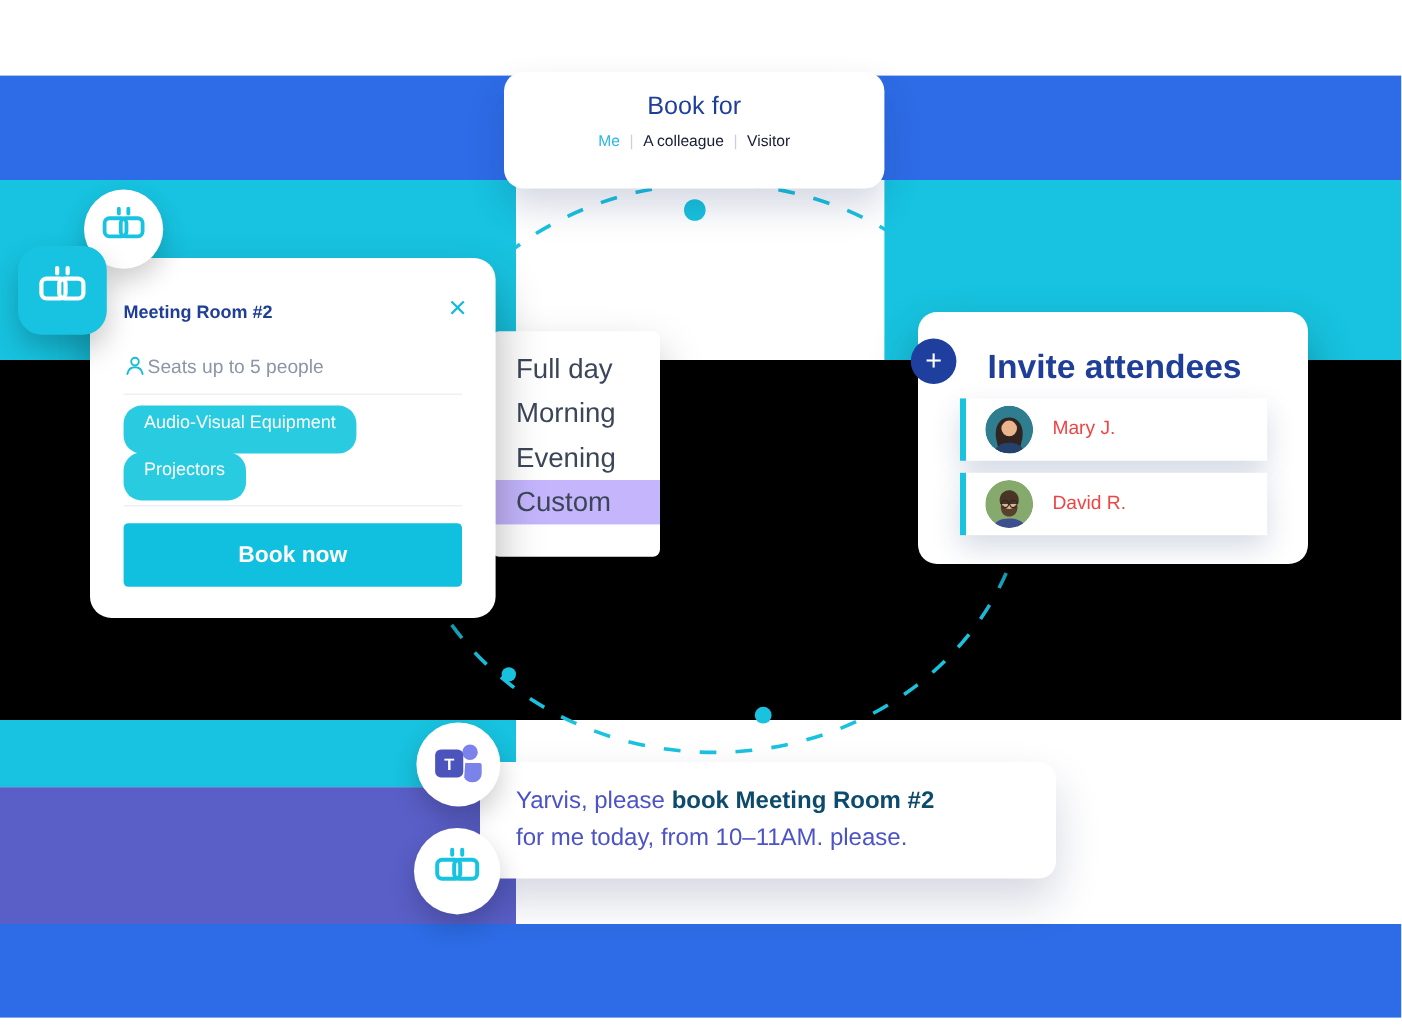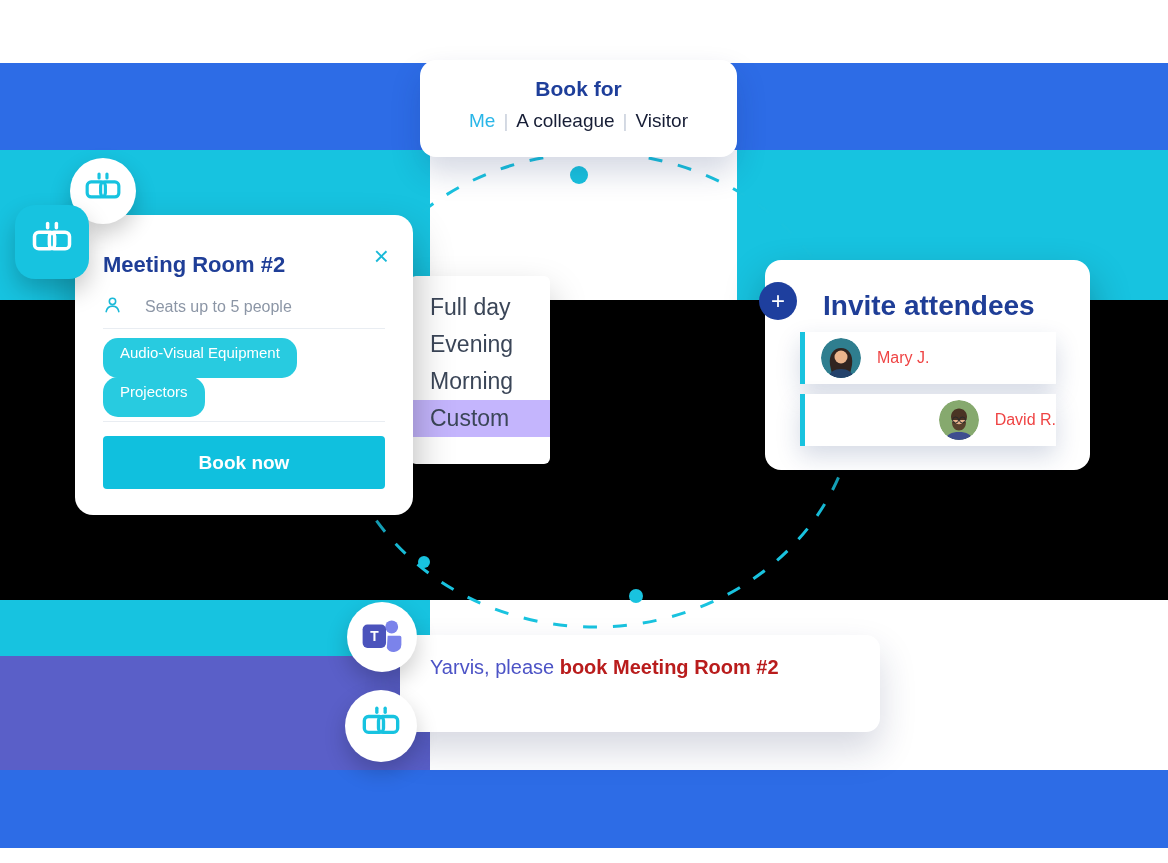--- a/index.html
+++ b/index.html
@@ -17,32 +17,32 @@
   .band-blue-bottom { top: 770px; left: 0; width: 1168px; height: 78px;  background: #2d6ce6; }
 
   .deco-svg { position: absolute; top: 0; left: 0; z-index: 1; pointer-events: none; }
 
   
   .card { position: absolute; background: #fff; }
 
   
   .book-for-card { left: 420px; top: 60px; width: 317px; height: 97px; border-radius: 16px;
                    box-shadow: 0 15px 30px rgba(15,40,100,.18); z-index: 2; text-align: center; }
-  .book-for-title { margin-top: 17px; font-size: 21px; font-weight: bold; color: #1e3e9a; }
-  .book-for-options { margin-top: 9px; font-size: 19px; color: #161d35; }
+  .book-for-title { margin-top: 17px; font-size: 21px; font-weight: normal; color: #1e3e9a; }
+  .book-for-options { margin-top: 9px; font-size: 13px; color: #161d35; }
   .opt-active { color: #29b6e8; }
   .opt-sep { color: #c9d0dc; margin: 0 8px; }
 
   
   .room-card { left: 75px; top: 215px; width: 338px; height: 300px; border-radius: 18px;
                box-shadow: 0 20px 40px rgba(0,0,0,.3); z-index: 3; }
-  .room-title { position: absolute; left: 28px; top: 37px; font-size: 22px; font-weight: bold; color: #1f3e97; }
+  .room-title { position: absolute; left: 28px; top: 37px; font-size: 15px; font-weight: bold; color: #1f3e97; }
   .room-close { position: absolute; right: 24px; top: 28px; font-size: 26px; color: #19b9d8;
                 background: none; border: none; line-height: 1; cursor: pointer; font-family: inherit; }
-  .room-seats { position: absolute; left: 28px; top: 80px; display: flex; align-items: center; gap: 23px;
+  .room-seats { position: absolute; left: 28px; top: 80px; display: flex; align-items: center; gap: 1px;
                 font-size: 16px; color: #8c96a6; }
   .room-div { position: absolute; left: 28px; right: 28px; border-top: 1px solid #e9edf2; }
   .room-div1 { top: 113px; } .room-div2 { top: 206px; }
   .tag { position: absolute; left: 28px; height: 40px; line-height: 29px; padding: 0 17px;
          border-radius: 15px; background: #28cbe0; color: #fff; font-size: 15px; white-space: nowrap; }
   .tag1 { top: 123px; } .tag2 { top: 162px; }
   .room-book-btn { position: absolute; left: 28px; right: 28px; top: 221px; height: 53px;
                    background: #10c0de; color: #fff; font-size: 19px; font-weight: bold;
                    border: none; border-radius: 4px; cursor: pointer; font-family: inherit; }
 
@@ -57,29 +57,29 @@
   .invite-card { left: 765px; top: 260px; width: 325px; height: 210px; border-radius: 16px;
                  box-shadow: 0 20px 40px rgba(0,0,0,.3); z-index: 2; }
   .invite-plus { position: absolute; left: -6px; top: 22px; width: 38px; height: 38px; border-radius: 50%;
                  background: #1e3f9e; color: #fff; font-size: 24px; line-height: 36px; text-align: center;
                  border: none; cursor: pointer; font-family: inherit; }
   .invite-title { position: absolute; left: 58px; top: 30px; font-size: 28px; font-weight: bold; color: #1f3e97; }
   .attendee-row { position: absolute; left: 35px; width: 256px; height: 52px; background: #fff;
                   box-shadow: 0 10px 24px rgba(24,50,110,.18); display: flex; align-items: center;
                   gap: 16px; padding-left: 21px; cursor: pointer; }
   .attendee-row::before { content: ""; position: absolute; left: 0; top: 0; bottom: 0; width: 5px; background: #19c3df; }
-  .attendee-row1 { top: 72px; } .attendee-row2 { top: 134px; justify-content: flex-end; }
+  .attendee-row1 { top: 72px; } .attendee-row2 { top: 134px; }
   .attendee-avatar { width: 40px; height: 40px; border-radius: 50%; overflow: hidden; flex: 0 0 40px; }
   .attendee-name { font-size: 16px; color: #ef4444; }
 
   
   .message-card { left: 400px; top: 635px; width: 480px; height: 97px; border-radius: 14px;
                   box-shadow: 0 18px 36px rgba(30,40,90,.18); z-index: 2;
                   padding: 17px 20px 0 30px; font-size: 20px; line-height: 31px; color: #4c53c6; }
-  .msg-bold { font-weight: bold; color: #b91c1c; }
+  .msg-bold { font-weight: bold; color: #0c4a6e; }
 
   
   .badge { position: absolute; border-radius: 50%; background: #fff; display: flex;
            align-items: center; justify-content: center; z-index: 4;
            box-shadow: 0 10px 22px rgba(0,0,0,.2); }
   .badge-room-top    { left: 70px;  top: 158px; width: 66px; height: 66px; color: #17c3e0; }
   .badge-square      { position: absolute; left: 15px; top: 205px; width: 74px; height: 74px;
                        border-radius: 20px; background: #17c3e0; color: #fff; z-index: 4;
                        display: flex; align-items: center; justify-content: center;
                        box-shadow: 0 12px 24px rgba(0,0,0,.22); }
@@ -129,22 +129,22 @@
     </div>
     <div class="room-div room-div1"></div>
     <span class="tag tag1">Audio-Visual Equipment</span>
     <span class="tag tag2">Projectors</span>
     <div class="room-div room-div2"></div>
     <button class="room-book-btn">Book now</button>
   </div>
 
   <div class="card duration-card">
     <div class="duration-item">Full day</div>
+    <div class="duration-item">Morning</div>
     <div class="duration-item">Evening</div>
-    <div class="duration-item">Morning</div>
     <div class="duration-item selected">Custom</div>
   </div>
 
   <div class="card invite-card">
     <button class="invite-plus">+</button>
     <div class="invite-title">Invite attendees</div>
 
     <div class="attendee-row attendee-row1">
       <span class="attendee-avatar">
         <svg viewBox="0 0 40 40" width="40" height="40">
@@ -183,20 +183,21 @@
             <path d="M6 41c1-6 6-9 14-9s13 3 14 9z" fill="#3e4e8f"></path>
           </g>
         </svg>
       </span>
       <span class="attendee-name">David R.</span>
     </div>
   </div>
 
   <div class="card message-card">
     <div><span>Yarvis, please </span><span class="msg-bold">book Meeting Room #2</span></div>
+    <div><span>for me today, from 10–11AM. please.</span></div>
   </div>
 
   <div class="badge badge-room-top">
     <span>
       <svg viewBox="0 0 48 48" width="38" height="38" fill="none" stroke="currentColor" stroke-width="4" stroke-linecap="round">
         <line x1="19" y1="5" x2="19" y2="10"></line>
           <line x1="29" y1="5" x2="29" y2="10"></line>
         <rect x="4" y="15" width="23" height="19" rx="5"></rect>
           <rect x="21" y="15" width="23" height="19" rx="5"></rect>
       </svg>

